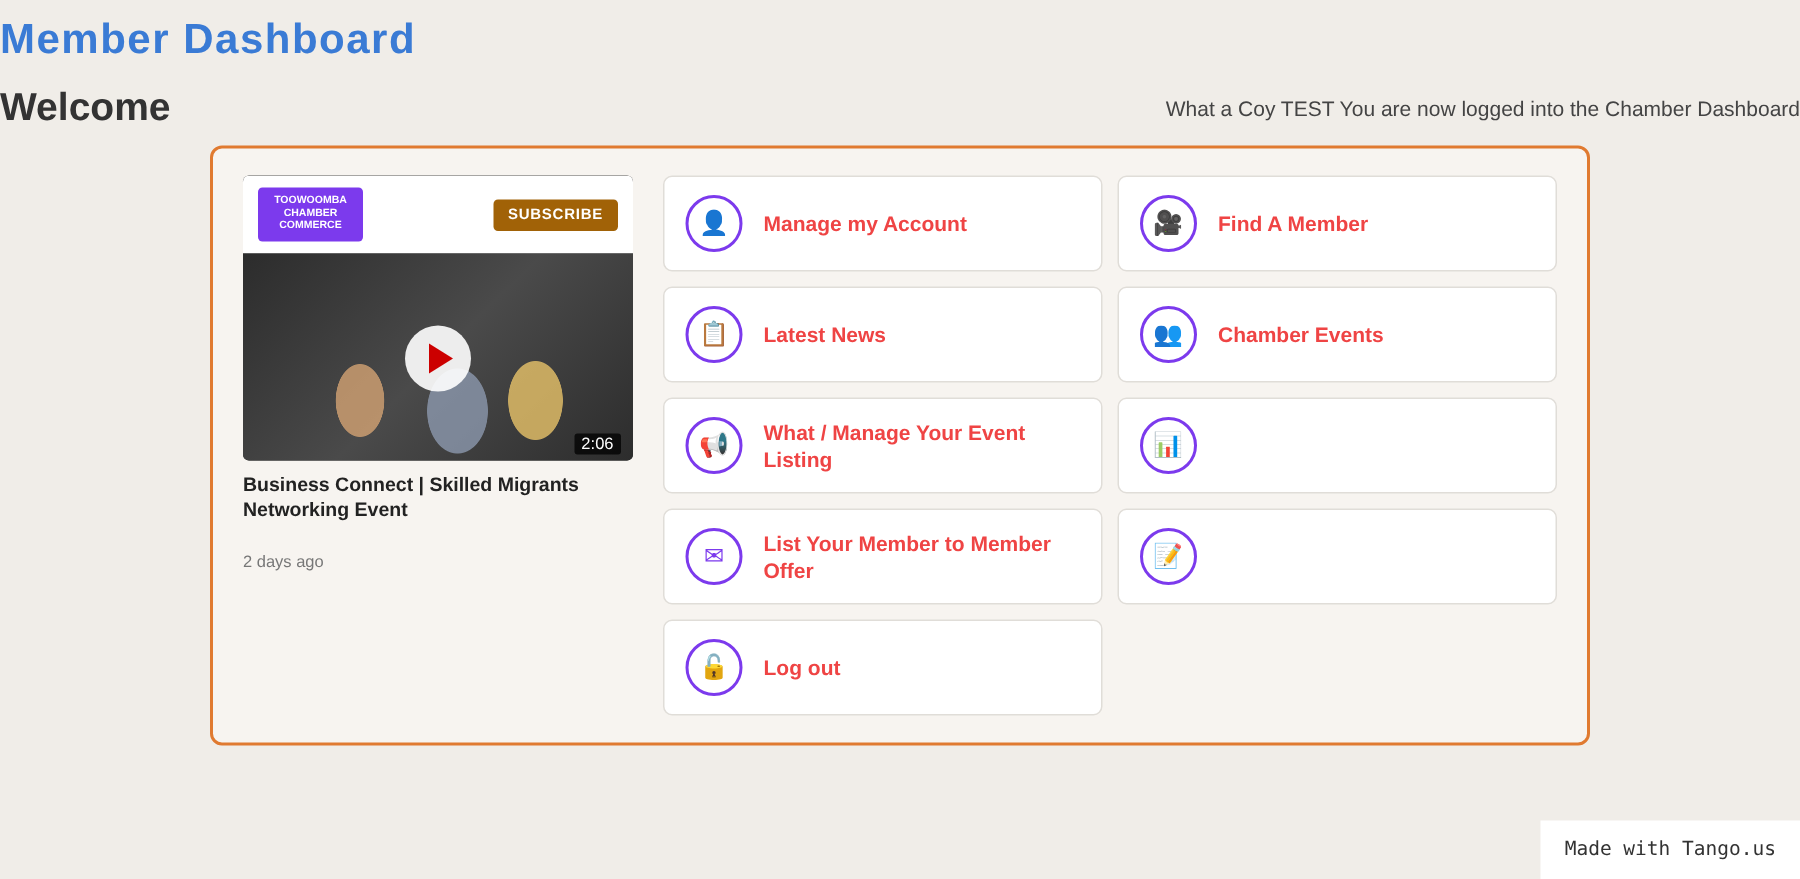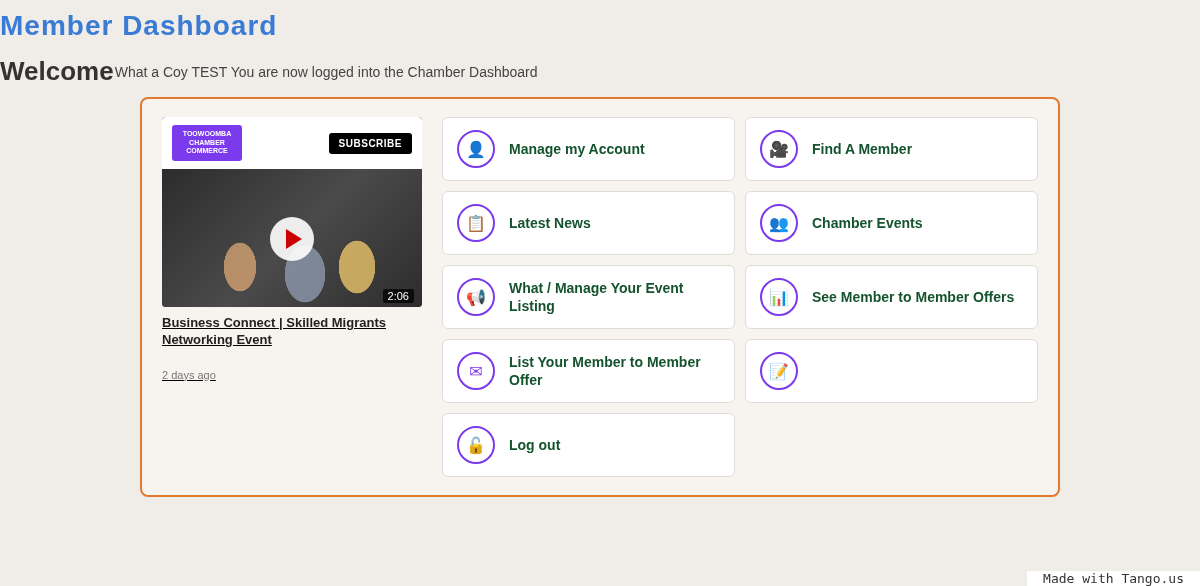--- a/index.html
+++ b/index.html
@@ -15,21 +15,21 @@
       text-align: left;
       padding: 10px 0 6px 0;
       color: #3a7bd5;
       font-size: 28px;
       font-weight: bold;
       letter-spacing: 1px;
     }
     .welcome-row {
       display: flex;
       align-items: center;
-      justify-content: flex-start;
+      justify-content: space-between;
       gap: 1px;
       padding: 8px 0 10px 0;
     }
     .welcome-title {
       font-size: 26px;
       font-weight: bold;
       color: #333;
     }
     .welcome-subtitle {
       font-size: 14px;
@@ -71,21 +71,21 @@
       display: flex;
       align-items: center;
       justify-content: center;
       color: white;
       font-size: 8px;
       font-weight: bold;
       text-align: center;
       line-height: 1.2;
     }
     .subscribe-btn {
-      background: #000000;
+      background: #a16207;
       color: white;
       border: none;
       padding: 5px 10px;
       font-size: 10px;
       font-weight: bold;
       border-radius: 3px;
       cursor: pointer;
       letter-spacing: 0.5px;
     }
     .video-thumbnail {
@@ -130,21 +130,20 @@
       bottom: 6px;
       right: 8px;
       background: rgba(0,0,0,0.75);
       color: #fff;
       font-size: 11px;
       padding: 1px 5px;
       border-radius: 2px;
     }
     .video-info {
       padding: 8px 0 0 0;
-      text-decoration: underline;
     }
     .video-title {
       font-size: 13px;
       font-weight: bold;
       color: #222;
       line-height: 1.3;
     }
     .video-date {
       font-size: 11px;
       color: #777;
@@ -180,29 +179,29 @@
       display: flex;
       align-items: center;
       justify-content: center;
       flex-shrink: 0;
       color: #7c3aed;
       font-size: 16px;
     }
     .btn-label {
       font-size: 14px;
       font-weight: 600;
-      color: #14532d;
+      color: #ef4444;
       line-height: 1.3;
     }
     .tango-footer {
       position: absolute;
       bottom: 0;
       right: 0;
       background: white;
-      padding: 0 16px;
+      padding: 12px 16px;
       font-family: monospace;
       font-size: 13px;
       color: #333;
     }
   </style>
 </head>
 <body>
 
 <div class="page-header">Member Dashboard</div>
 
@@ -250,21 +249,20 @@
       <div class="dash-btn">
         <div class="btn-icon">👥</div>
         <span class="btn-label">Chamber Events</span>
       </div>
       <div class="dash-btn">
         <div class="btn-icon">📢</div>
         <span class="btn-label">What / Manage Your Event Listing</span>
       </div>
       <div class="dash-btn">
         <div class="btn-icon">📊</div>
-        <span class="btn-label">See Member to Member Offers</span>
       </div>
       <div class="dash-btn">
         <div class="btn-icon">✉</div>
         <span class="btn-label">List Your Member to Member Offer</span>
       </div>
       <div class="dash-btn">
         <div class="btn-icon">📝</div>
       </div>
       <div class="dash-btn">
         <div class="btn-icon">🔓</div>

